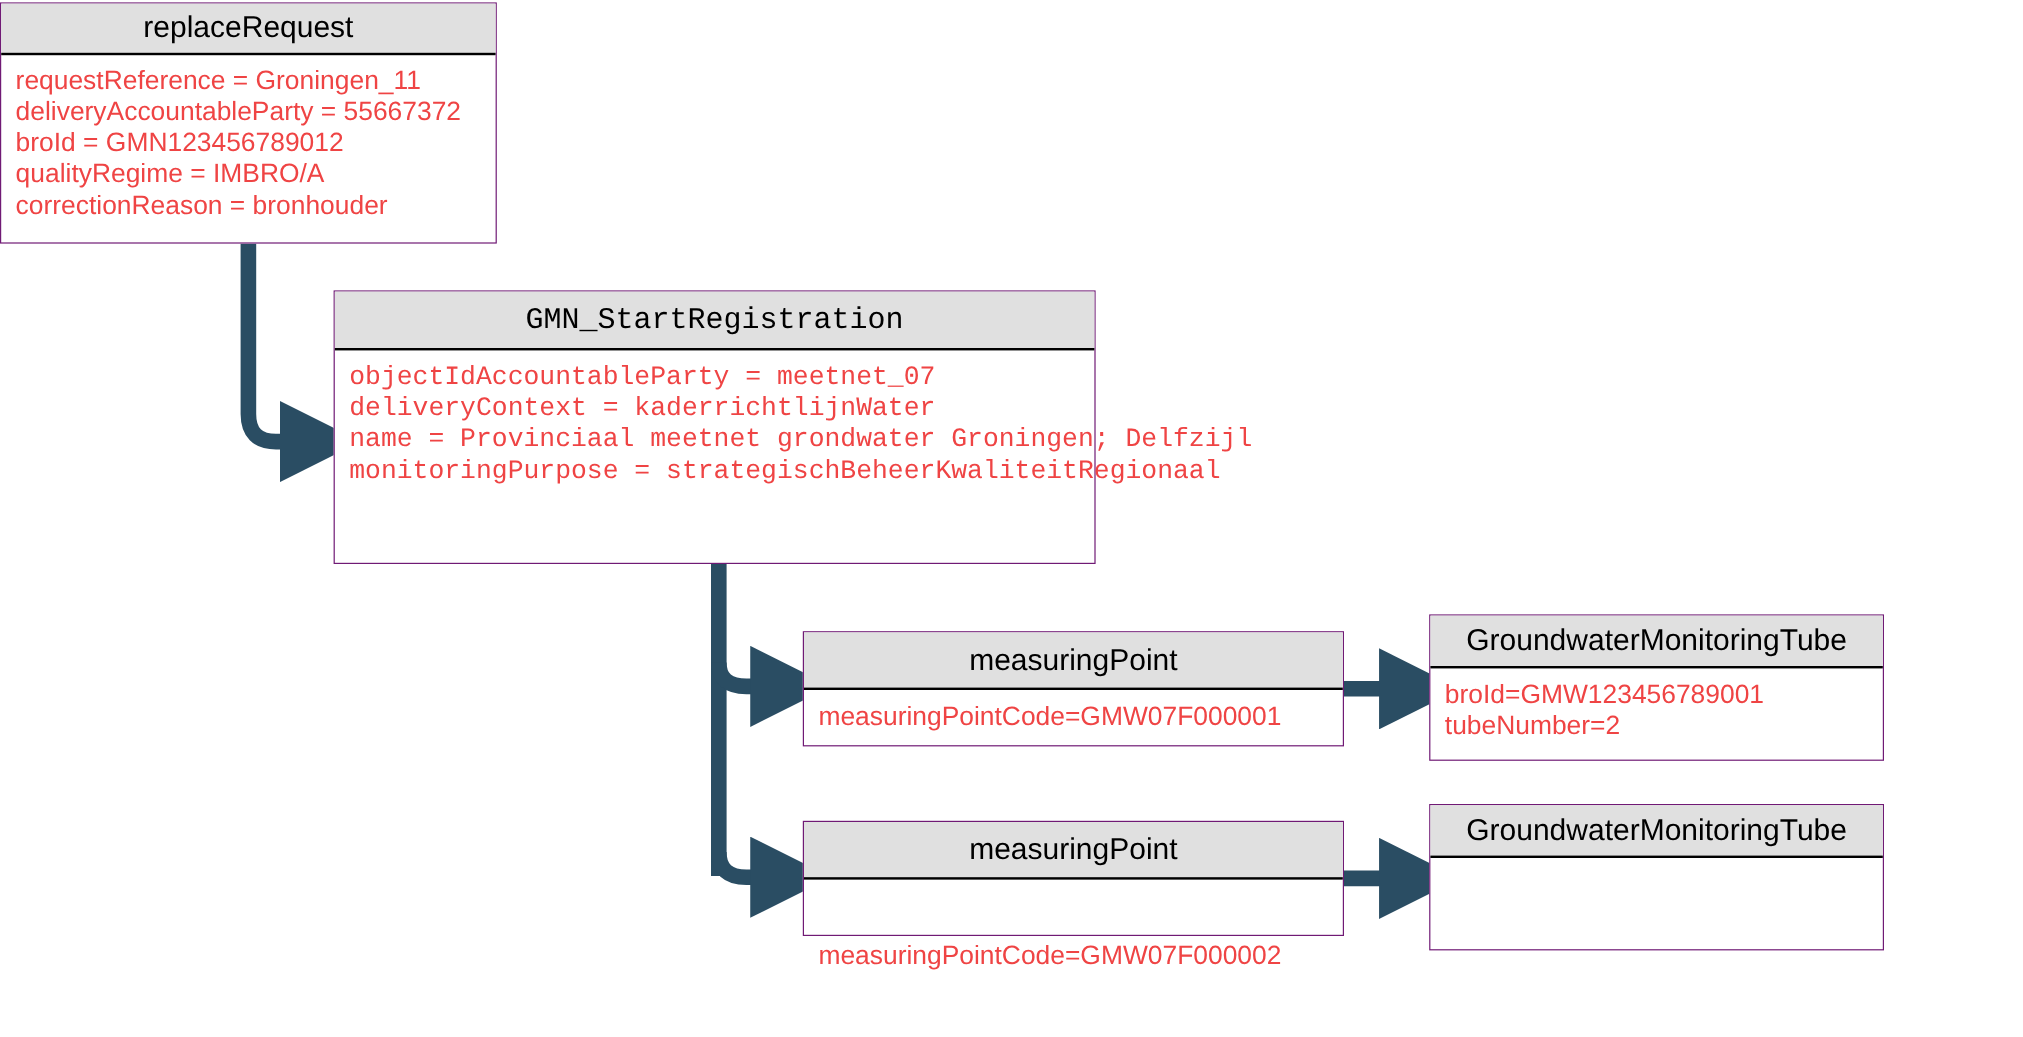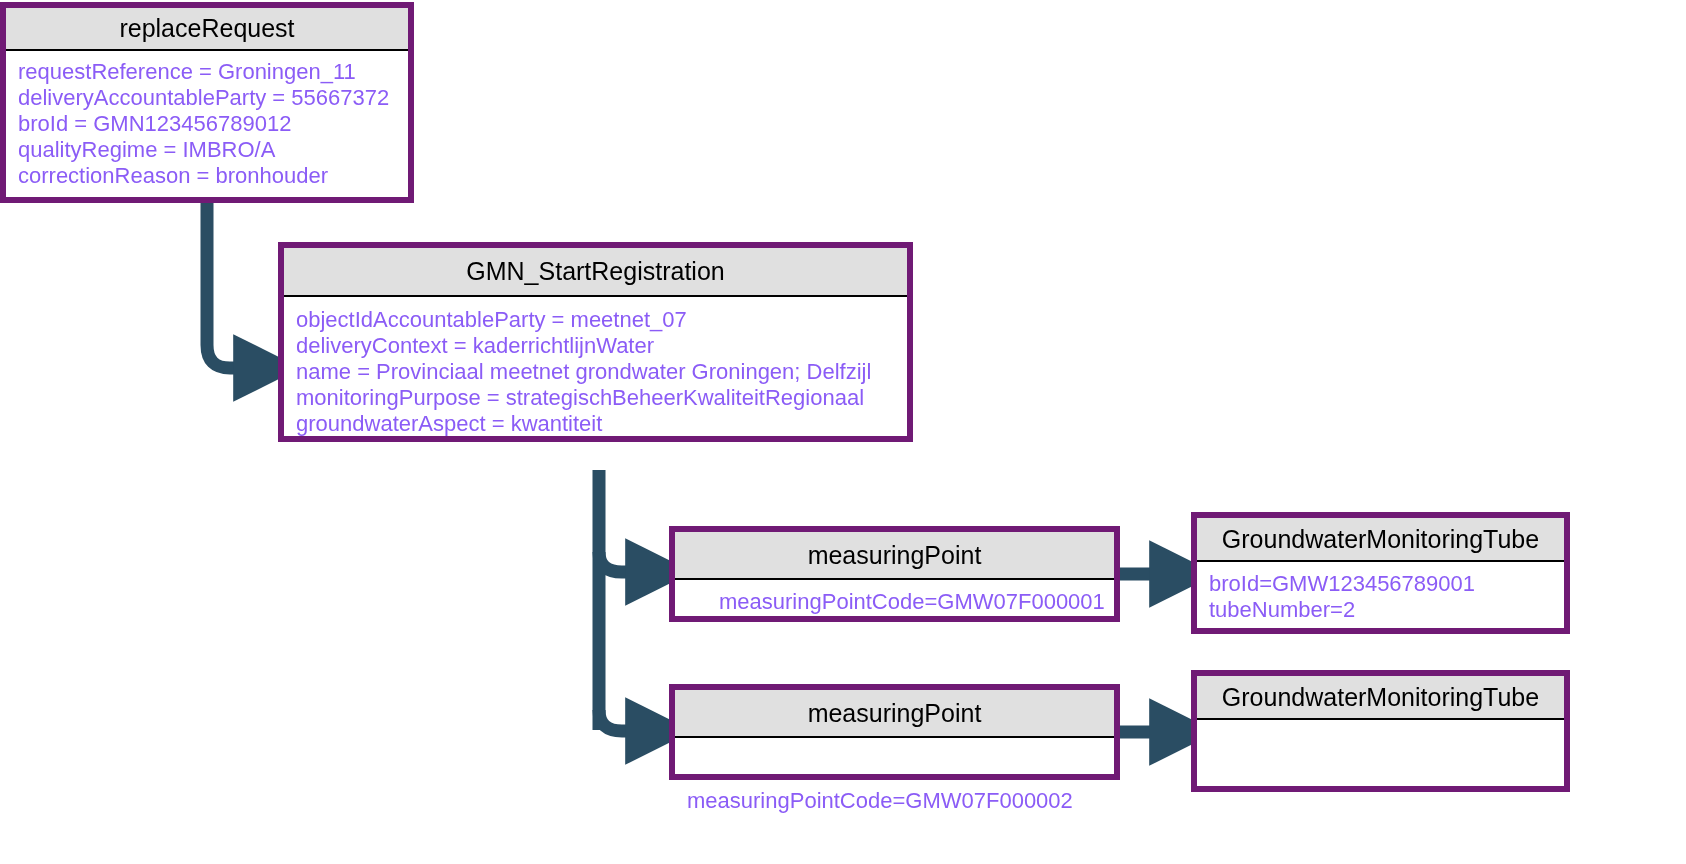--- a/index.html
+++ b/index.html
@@ -11,39 +11,39 @@
     position: relative;
     width: 1686px;
     height: 864px;
     background: #ffffff;
     font-family: "Liberation Sans", sans-serif;
     overflow: hidden;
   }
   .uml-box {
     position: absolute;
     box-sizing: border-box;
-    border: 6px solid #701a75;
+    border: 1px solid #701a75;
     background: #ffffff;
     z-index: 3;
   }
   .uml-header {
     box-sizing: border-box;
     background: #e0e0e0;
     border-bottom: 2px solid #000000;
     text-align: center;
     color: #000000;
     font-size: 25px;
     line-height: 1.25;
     white-space: nowrap;
     overflow: hidden;
   }
   .uml-body {
     box-sizing: border-box;
     padding: 8px 10px 8px 12px;
-    color: #8b5cf6;
+    color: #ef4444;
     font-size: 22px;
     line-height: 26px;
   }
   .uml-body .attr {
     white-space: nowrap;
   }
   svg.connectors {
     position: absolute;
     left: 0;
     top: 0;
@@ -82,34 +82,33 @@
     <div class="uml-header" style="height:43px; line-height:41px;">replaceRequest</div>
     <div class="uml-body">
       <div class="attr">requestReference = Groningen_11</div>
       <div class="attr">deliveryAccountableParty = 55667372</div>
       <div class="attr">broId = GMN123456789012</div>
       <div class="attr">qualityRegime = IMBRO/A</div>
       <div class="attr">correctionReason = bronhouder</div>
     </div>
   </div>
 
-  <div class="uml-box" style="left:278px; top:242px; width:635px; height:200px;">
+  <div class="uml-box" style="left:278px; top:242px; width:635px; height:228px;font-family:Liberation Mono, monospace;">
     <div class="uml-header" style="height:49px; line-height:47px;">GMN_StartRegistration</div>
     <div class="uml-body" style="padding-top:10px;">
       <div class="attr">objectIdAccountableParty = meetnet_07</div>
       <div class="attr">deliveryContext = kaderrichtlijnWater</div>
       <div class="attr">name = Provinciaal meetnet grondwater Groningen; Delfzijl</div>
       <div class="attr">monitoringPurpose = strategischBeheerKwaliteitRegionaal</div>
-      <div class="attr">groundwaterAspect = kwantiteit</div>
     </div>
   </div>
 
   <div class="uml-box" style="left:669px; top:526px; width:451px; height:96px;">
     <div class="uml-header" style="height:48px; line-height:46px;">measuringPoint</div>
-    <div class="uml-body" style="padding-top:9px;margin-left:32px;">
+    <div class="uml-body" style="padding-top:9px;">
       <div class="attr">measuringPointCode=GMW07F000001</div>
     </div>
   </div>
 
   <div class="uml-box" style="left:669px; top:684px; width:451px; height:96px;">
     <div class="uml-header" style="height:48px; line-height:46px;">measuringPoint</div>
     <div class="uml-body" style="padding-top:9px;margin-top:41px;">
       <div class="attr">measuringPointCode=GMW07F000002</div>
     </div>
   </div>

